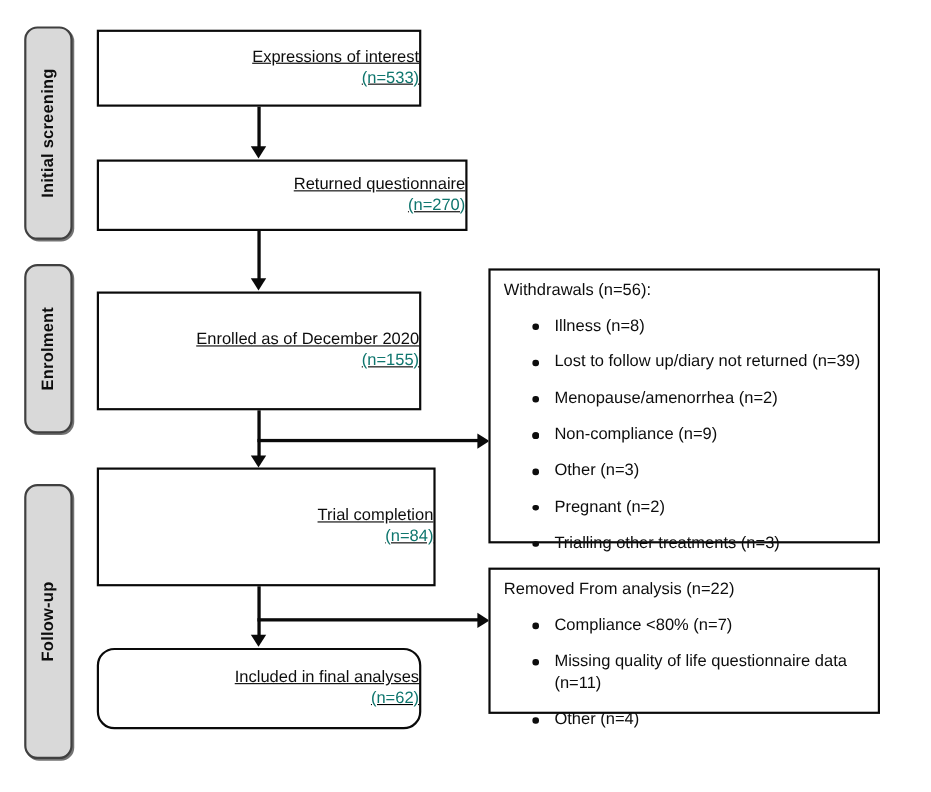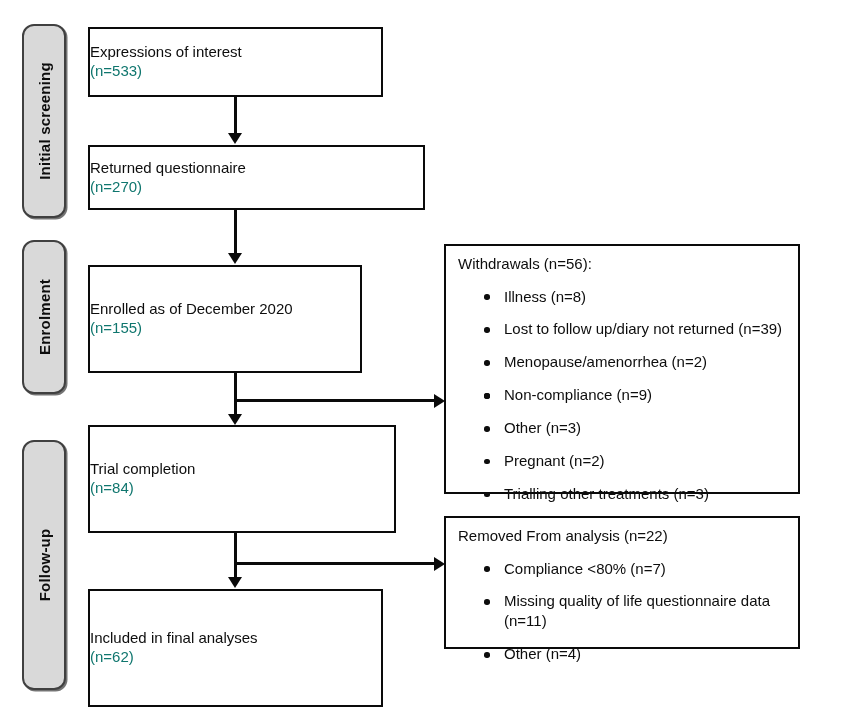--- a/index.html
+++ b/index.html
@@ -42,23 +42,24 @@
   }
 
   
   .flow-box {
     position: absolute;
     background: #ffffff;
     border: 2.5px solid #0a0a0a;
     box-sizing: border-box;
     display: flex;
     flex-direction: column;
-    align-items: flex-start;
+    align-items: flex-end;
     justify-content: center;
     text-align: center;
+    text-decoration: underline;
   }
   .flow-box .box-title {
     font-size: 15px;
     color: #0d0d0d;
     line-height: 1.25;
   }
   .flow-box .box-count {
     font-size: 15px;
     color: #0f766e;
     line-height: 1.25;
@@ -150,31 +151,31 @@
   <div class="flow-box" style="left:88px; top:27px; width:295px; height:70px;">
     <div class="box-title">Expressions of interest</div>
     <div class="box-count">(n=533)</div>
   </div>
 
   <div class="flow-box" style="left:88px; top:145px; width:337px; height:65px;">
     <div class="box-title">Returned questionnaire</div>
     <div class="box-count">(n=270)</div>
   </div>
 
-  <div class="flow-box" style="left:88px; top:265px; width:274px; height:108px;">
+  <div class="flow-box" style="left:88px; top:265px; width:295px; height:108px;">
     <div class="box-title">Enrolled as of December 2020</div>
     <div class="box-count">(n=155)</div>
   </div>
 
   <div class="flow-box" style="left:88px; top:425px; width:308px; height:108px;">
     <div class="box-title">Trial completion</div>
     <div class="box-count">(n=84)</div>
   </div>
 
-  <div class="flow-box" style="left:88px; top:589px; width:295px; height:118px;">
+  <div class="flow-box" style="left:88px; top:589px; width:295px; height:74px;border-radius:16px;">
     <div class="box-title">Included in final analyses</div>
     <div class="box-count">(n=62)</div>
   </div>
 
   <div class="conn-v" style="left:234px; top:97px; height:37px;"></div>
   <div class="arrow-down" style="left:228px; top:133px;"></div>
 
   <div class="conn-v" style="left:234px; top:210px; height:44px;"></div>
   <div class="arrow-down" style="left:228px; top:253px;"></div>
 

